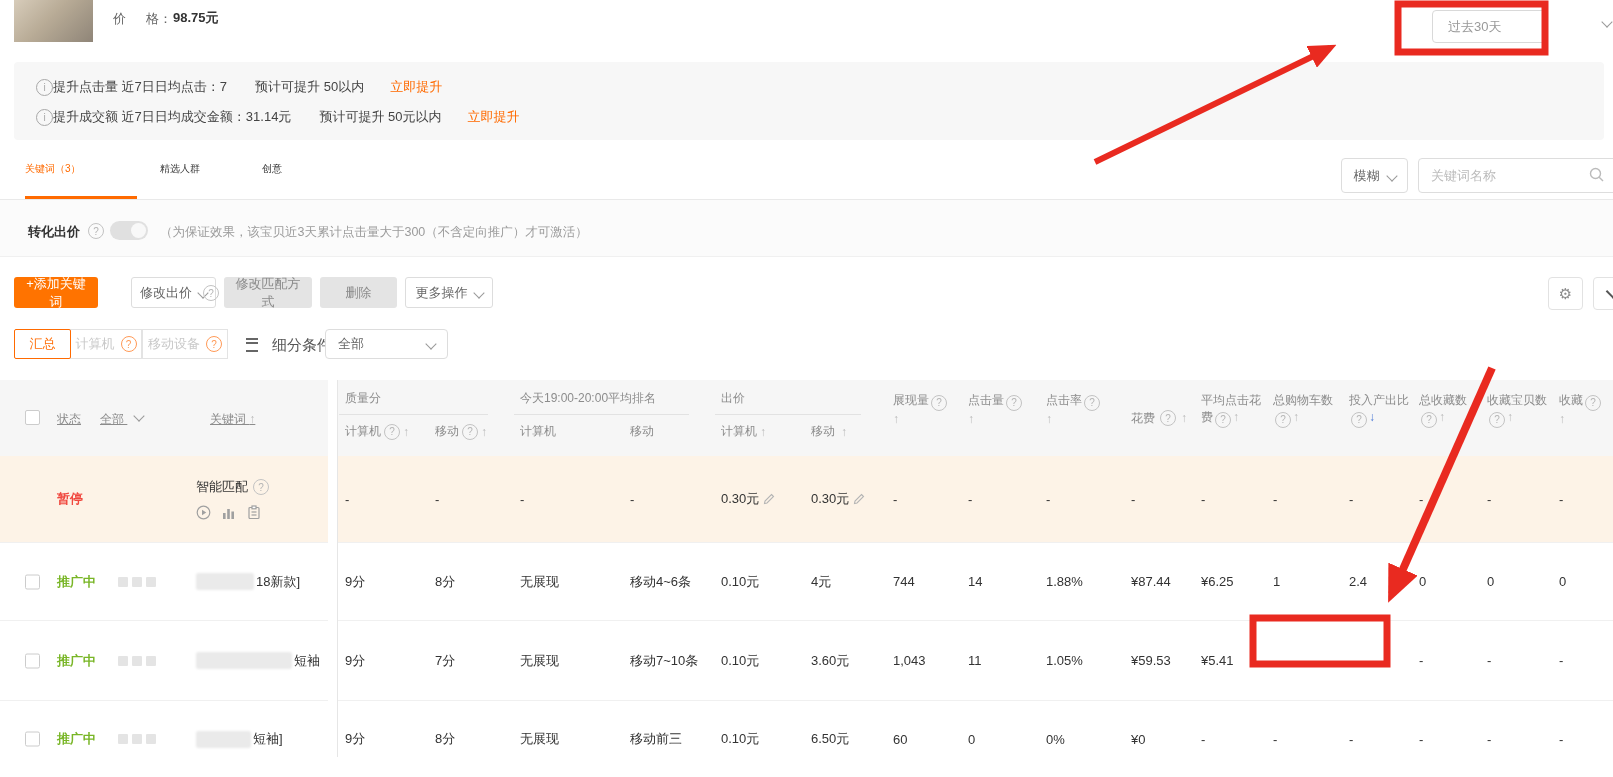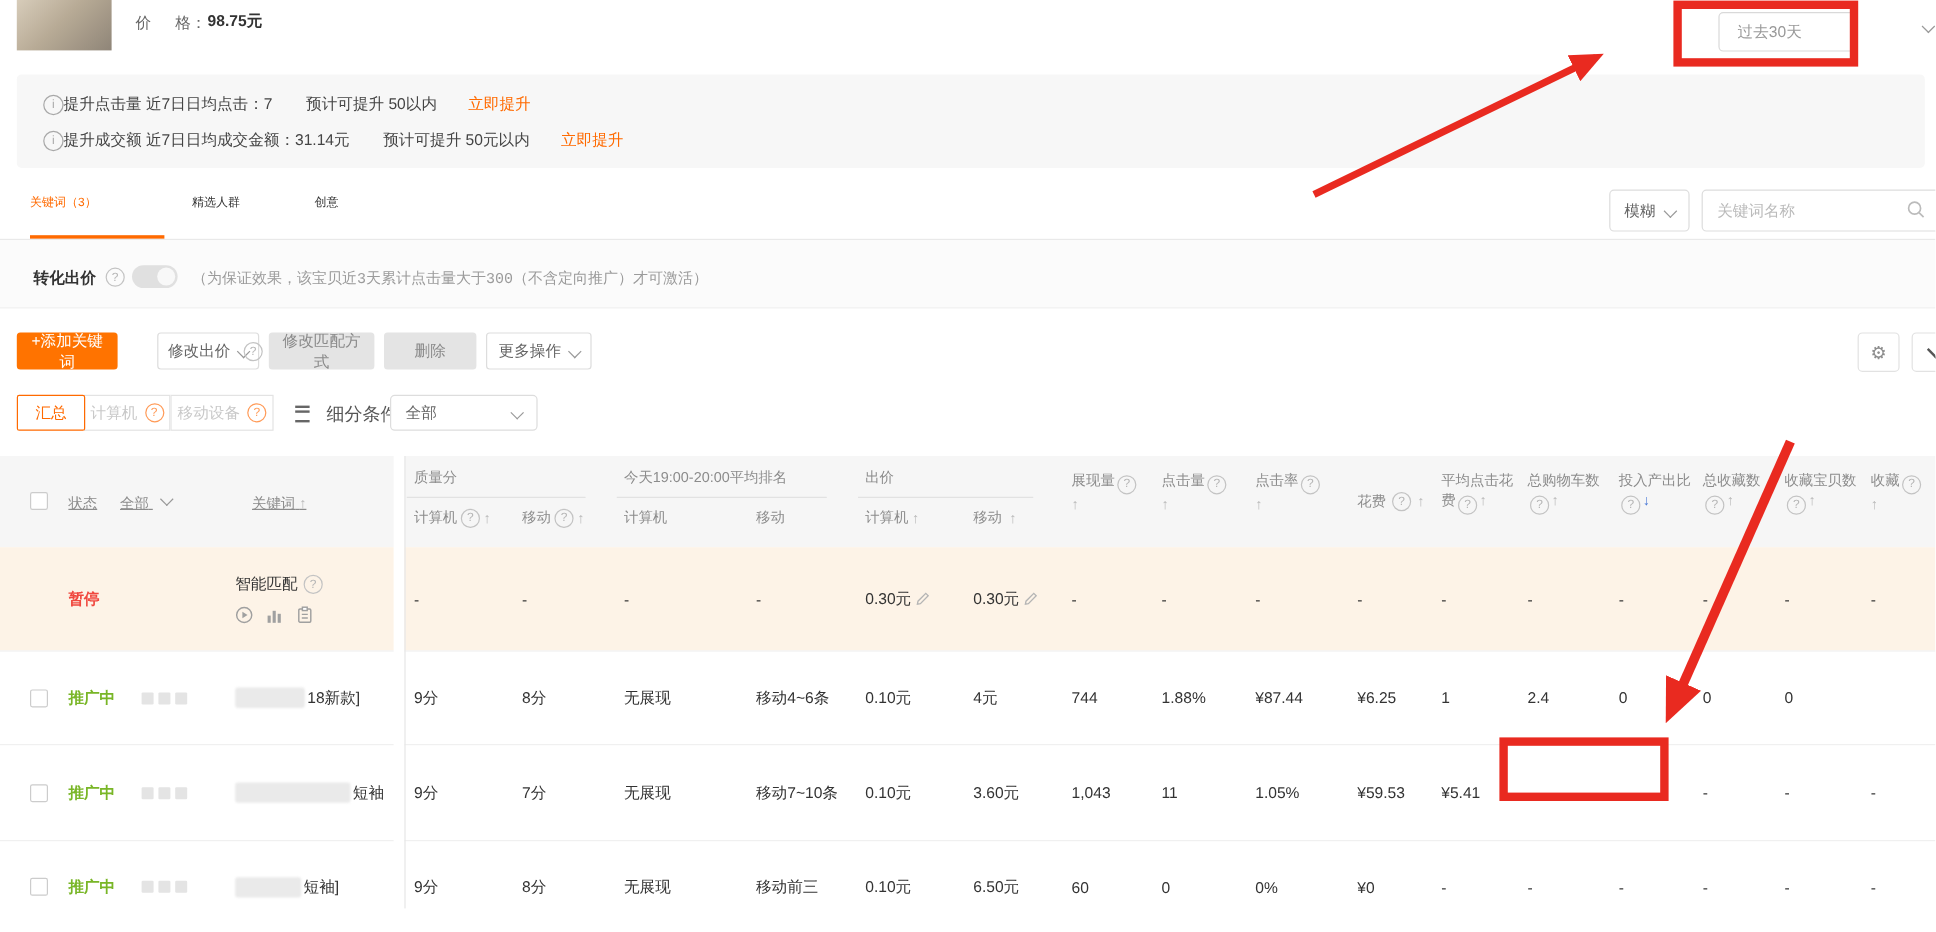--- a/index.html
+++ b/index.html
@@ -42,21 +42,21 @@
   .kw-search::placeholder{color:#bbb;}
 
   
   .conv{left:0;top:200px;width:1613px;height:57px;background:#fbfbfb;border-bottom:1px solid #f0f0f0;box-sizing:border-box;}
   .conv-lb{left:28px;top:223px;font-size:13px;font-weight:bold;color:#333;}
   .q{display:inline-flex;width:14px;height:14px;border:1px solid #c3c3c3;border-radius:50%;color:#b5b5b5;
      font-size:10px;align-items:center;justify-content:center;font-style:normal;flex:0 0 auto;}
   .q.orange{border-color:#ff9a57;color:#ff9a57;}
   .toggle{left:110px;top:221px;width:38px;height:19px;border-radius:10px;background:#e0e0e0;}
   .toggle:after{content:'';position:absolute;right:2px;top:2px;width:15px;height:15px;border-radius:50%;background:#f8f8f8;}
-  .conv-hint{left:160px;top:224px;font-size:12.5px;color:#9b9b9b;font-family:Liberation Mono, monospace;}
+  .conv-hint{left:160px;top:224px;font-size:12.5px;color:#9b9b9b;}
 
   
   .btn{position:absolute;height:31px;border-radius:3px;font-size:13px;display:flex;align-items:center;
        justify-content:center;box-sizing:border-box;cursor:pointer;gap:7px;}
   .btn.orange{background:#ff7300;color:#fff;}
   .btn.plain{background:#fff;border:1px solid #ddd;color:#666;}
   .btn.disabled{background:#e4e4e4;color:#8a8a8a;}
   .iconbtn{position:absolute;top:277px;height:33px;border:1px solid #e2e2e2;border-radius:4px;background:#fff;
            display:flex;align-items:center;justify-content:center;color:#8c8c8c;box-sizing:border-box;}
 
@@ -382,20 +382,23 @@
       <div class="cell">
           <span>0.10元</span>
         </div>
       <div class="cell">
           <span>4元</span>
         </div>
       <div class="cell">
           <span>744</span>
         </div>
       <div class="cell">
+          <span>14</span>
+        </div>
+      <div class="cell">
           <span>1.88%</span>
         </div>
       <div class="cell">
           <span>¥87.44</span>
         </div>
       <div class="cell">
           <span>¥6.25</span>
         </div>
       <div class="cell">
           <span>1</span>

